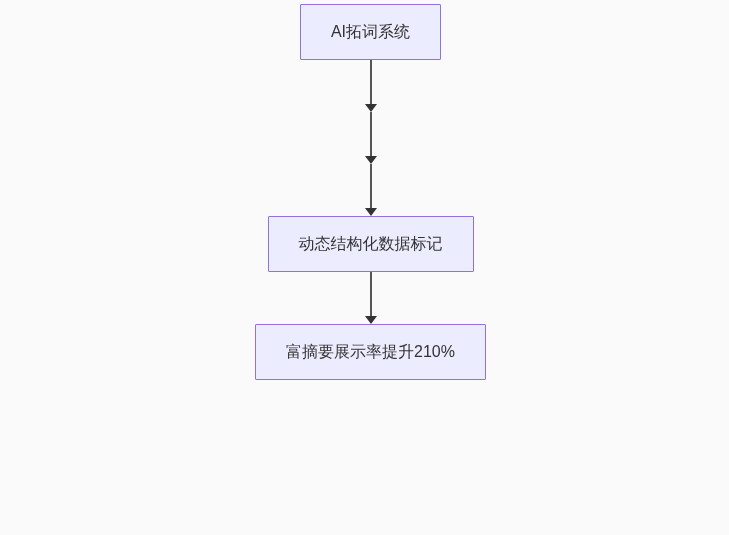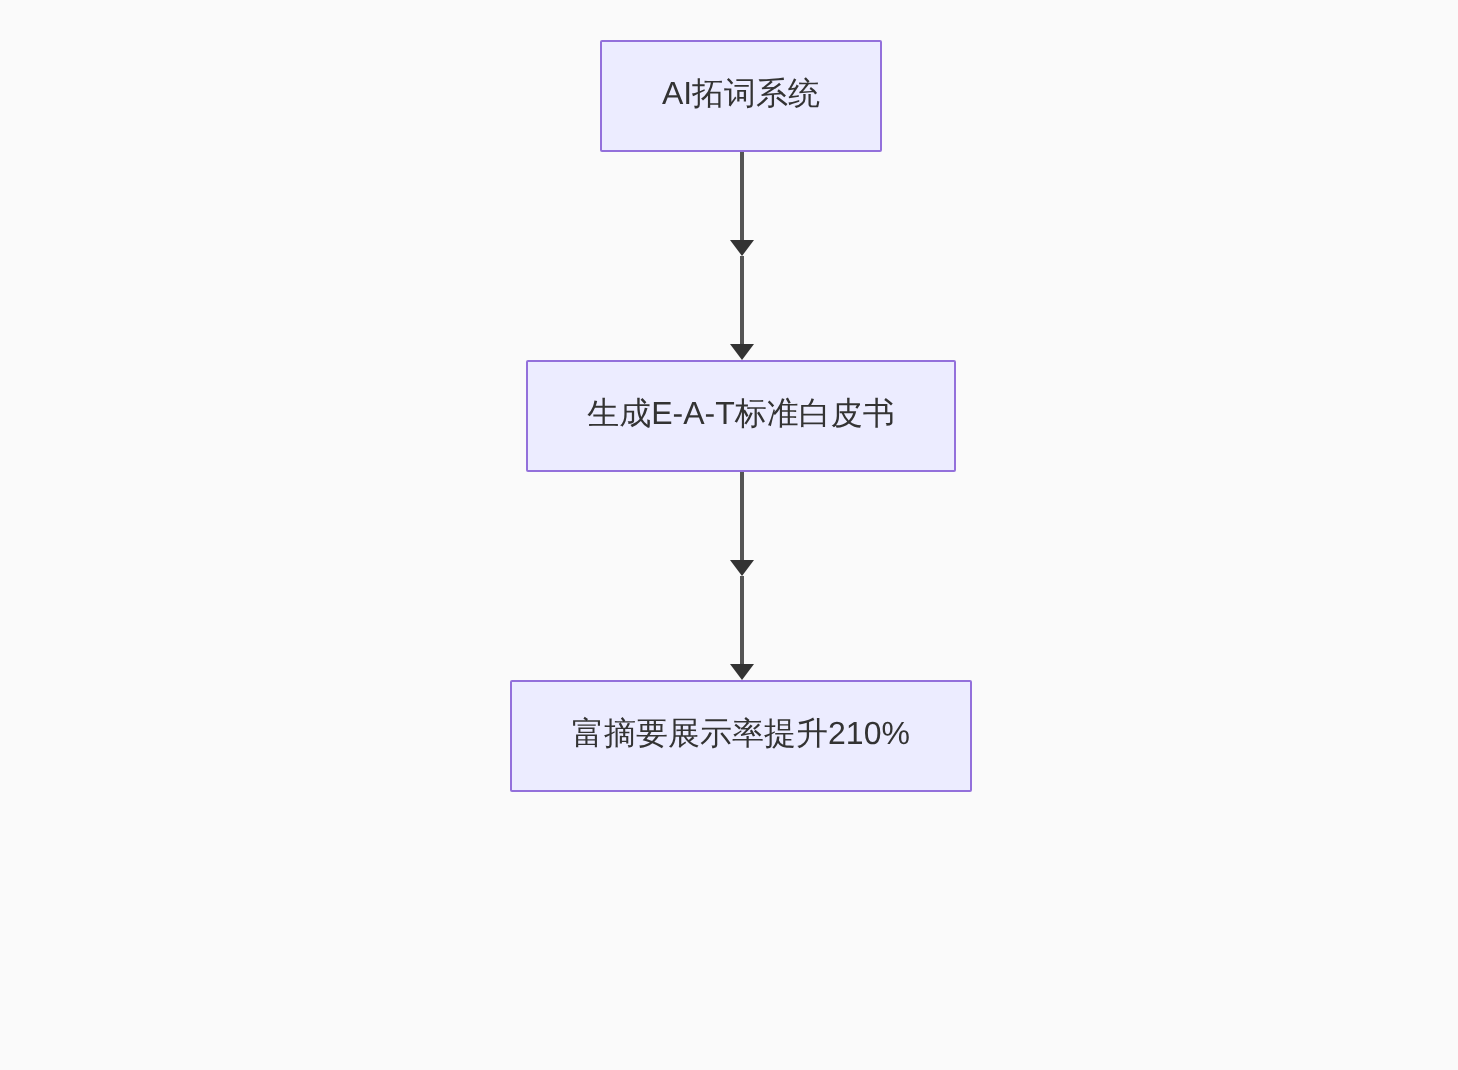--- a/index.html
+++ b/index.html
@@ -8,21 +8,21 @@
     background: #ffffff;
     font-family: "Liberation Sans", "DejaVu Sans", sans-serif;
   }
   .canvas {
     position: relative;
     width: 729px;
     height: 535px;
     background: var(--canvas-background, #fafafa);
     overflow: hidden;
     box-sizing: border-box;
-    padding-top: 20px;
+    padding-top: 4px;
   }
   .flow-column {
     position: relative;
     left: 6px;
     display: flex;
     flex-direction: column;
     align-items: center;
   }
   .flow-node {
     box-sizing: border-box;
@@ -77,29 +77,29 @@
       <div class="arrow-line"></div>
       <div class="arrow-head"></div>
     </div>
 
 
     <div class="flow-arrow">
       <div class="arrow-line"></div>
       <div class="arrow-head"></div>
     </div>
 
-    <div class="flow-node">
-      <span class="node-label">生成E-A-T标准白皮书</span>
-    </div>
 
     <div class="flow-arrow">
       <div class="arrow-line"></div>
       <div class="arrow-head"></div>
     </div>
 
+    <div class="flow-node">
+      <span class="node-label">动态结构化数据标记</span>
+    </div>
 
     <div class="flow-arrow">
       <div class="arrow-line"></div>
       <div class="arrow-head"></div>
     </div>
 
     <div class="flow-node">
       <span class="node-label">富摘要展示率提升210%</span>
     </div>
 

